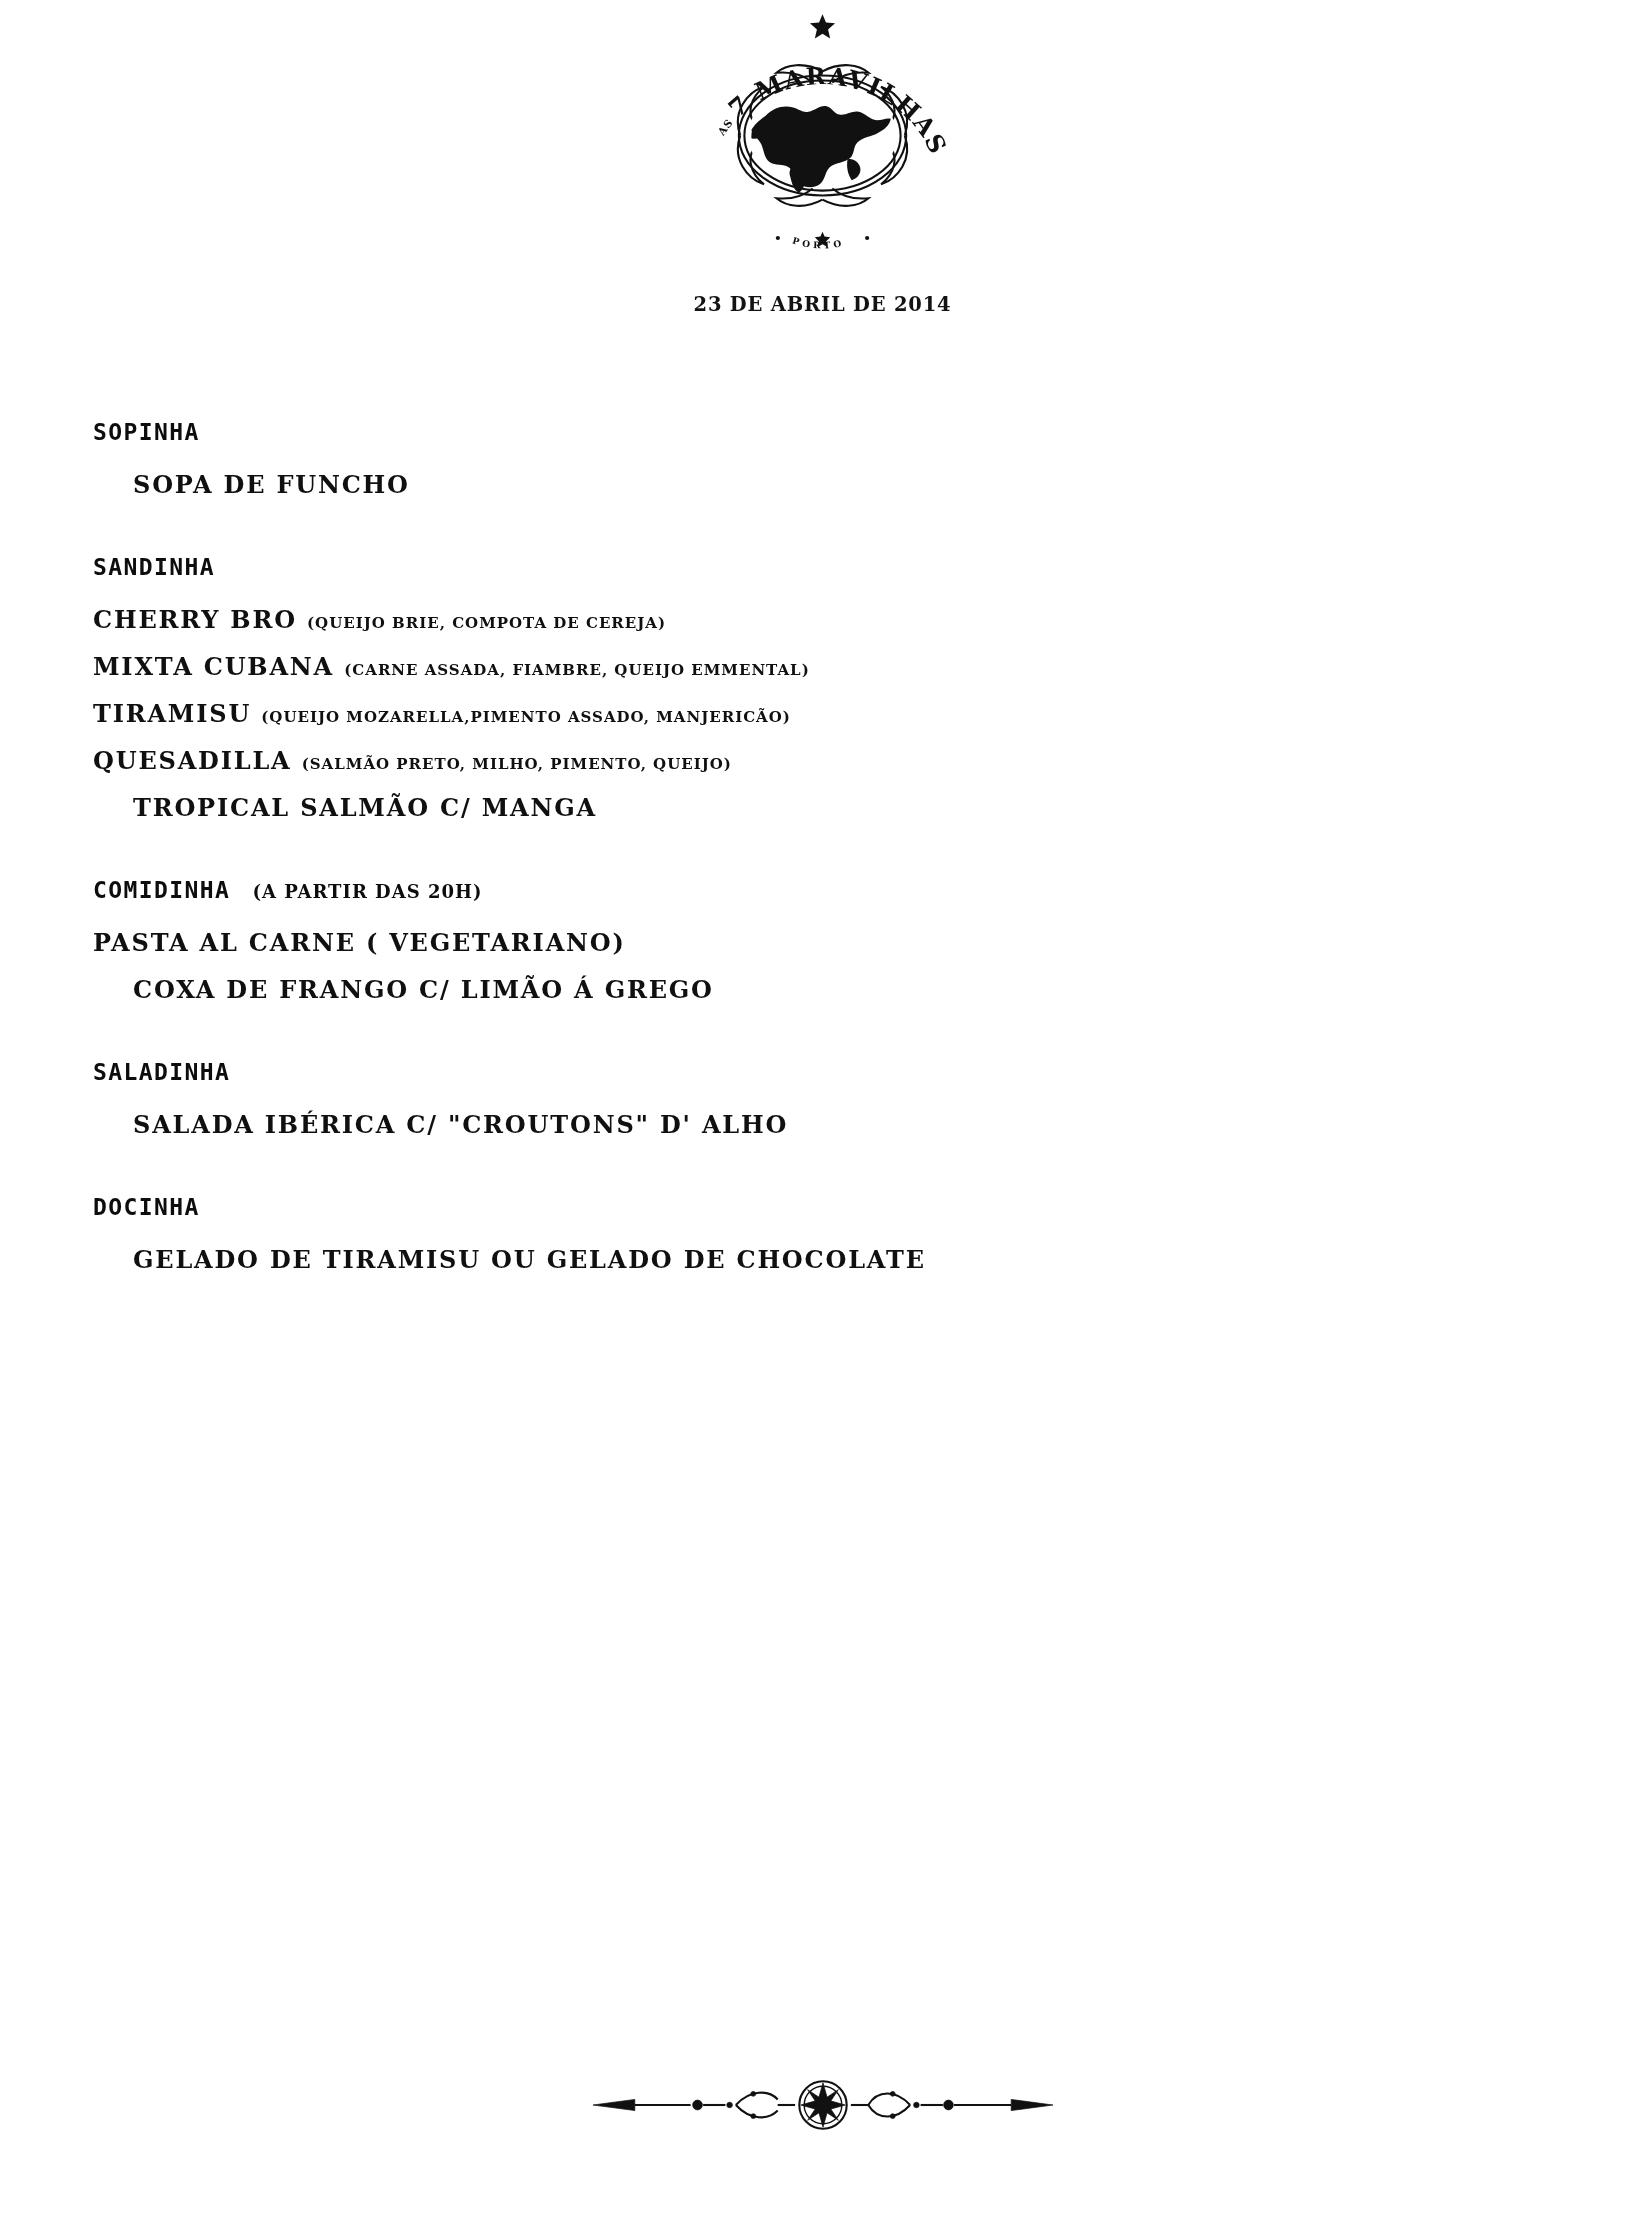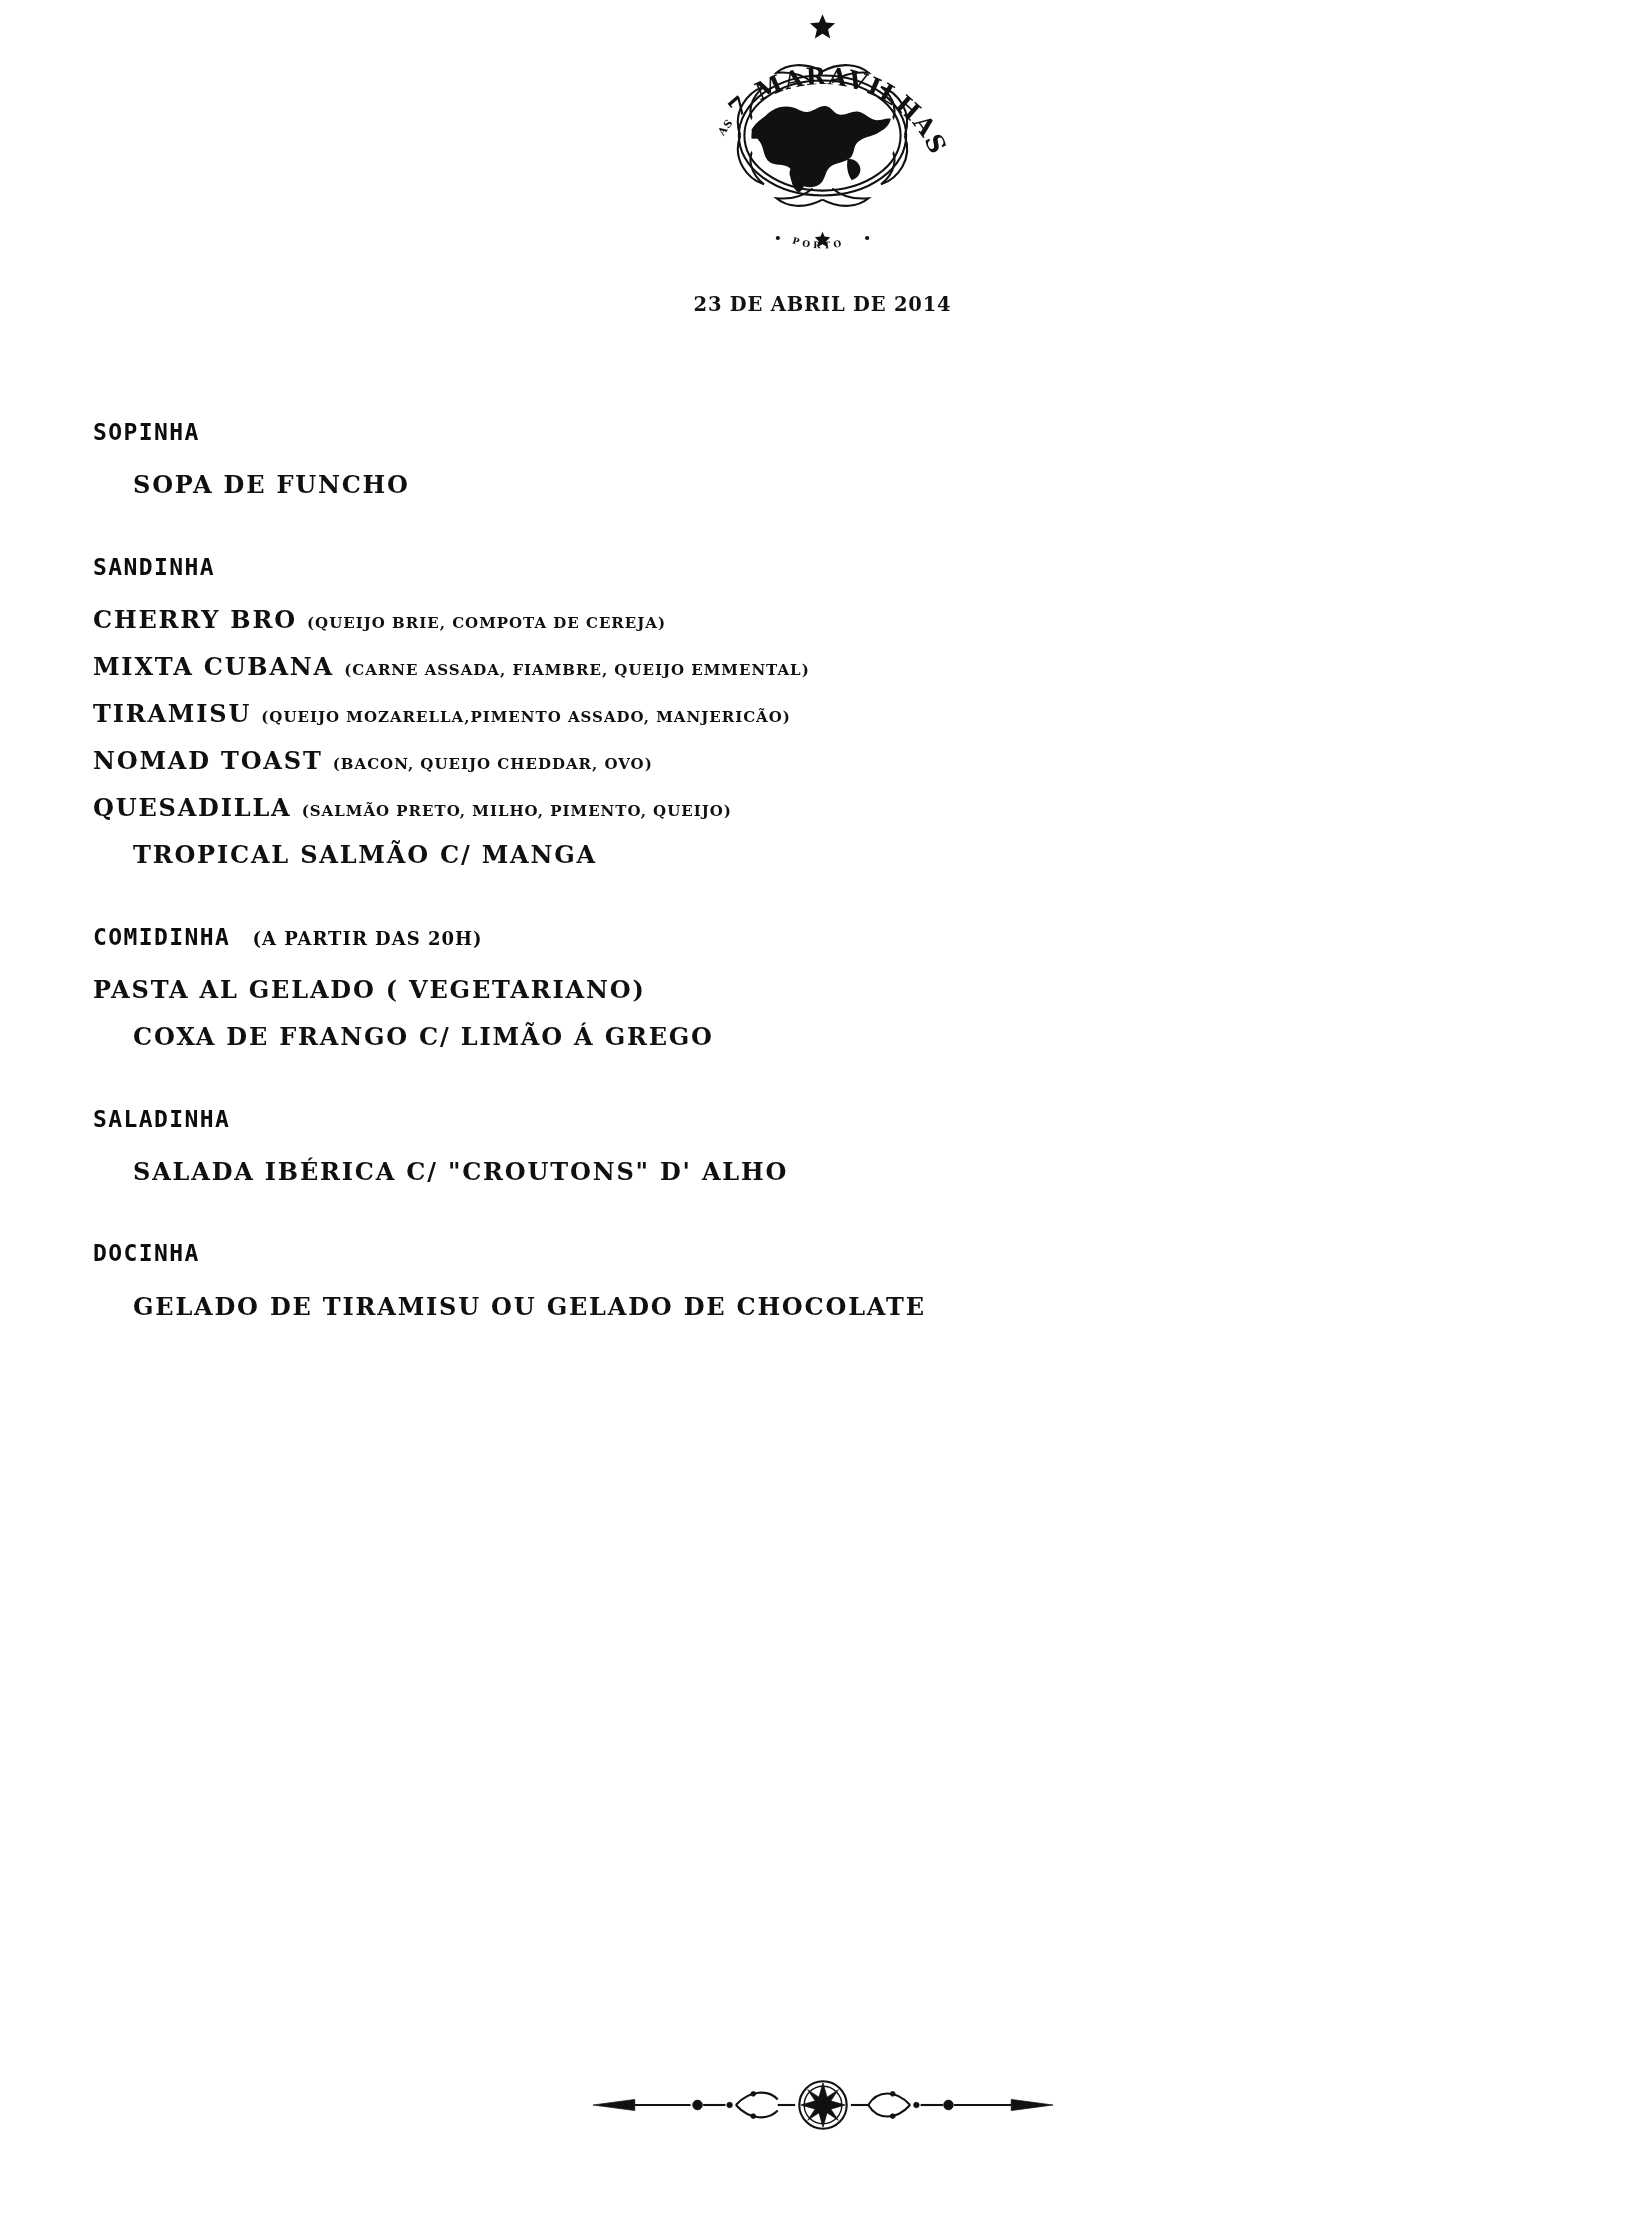--- a/index.html
+++ b/index.html
@@ -181,39 +181,35 @@
     </div>
     <div class="item">
       <span>MIXTA CUBANA</span>
       <span class="desc">(CARNE ASSADA, FIAMBRE, QUEIJO EMMENTAL)</span>
     </div>
     <div class="item">
       <span>TIRAMISU</span>
       <span class="desc">(QUEIJO MOZARELLA,PIMENTO ASSADO, MANJERICÃO)</span>
     </div>
     <div class="item">
-      <span>NOMAD TOAST</span>
-      <span class="desc">(BACON, QUEIJO CHEDDAR, OVO)</span>
-    </div>
-    <div class="item">
       <span>QUESADILLA</span>
       <span class="desc">(SALMÃO PRETO, MILHO, PIMENTO, QUEIJO)</span>
     </div>
     <div class="item">
       <span>TROPICAL SALMÃO C/ MANGA</span>
     </div>
   </div>
 
   <div class="section">
     <div class="section-title">
       <span>COMIDINHA</span>
       <span class="note">(A PARTIR DAS 20H)</span>
     </div>
     <div class="item">
-      <span>PASTA AL GELADO ( VEGETARIANO)</span>
+      <span>PASTA AL CARNE ( VEGETARIANO)</span>
     </div>
     <div class="item">
       <span>COXA DE FRANGO C/ LIMÃO Á GREGO</span>
     </div>
   </div>
 
   <div class="section">
     <div class="section-title">
       <span>SALADINHA</span>
     </div>

